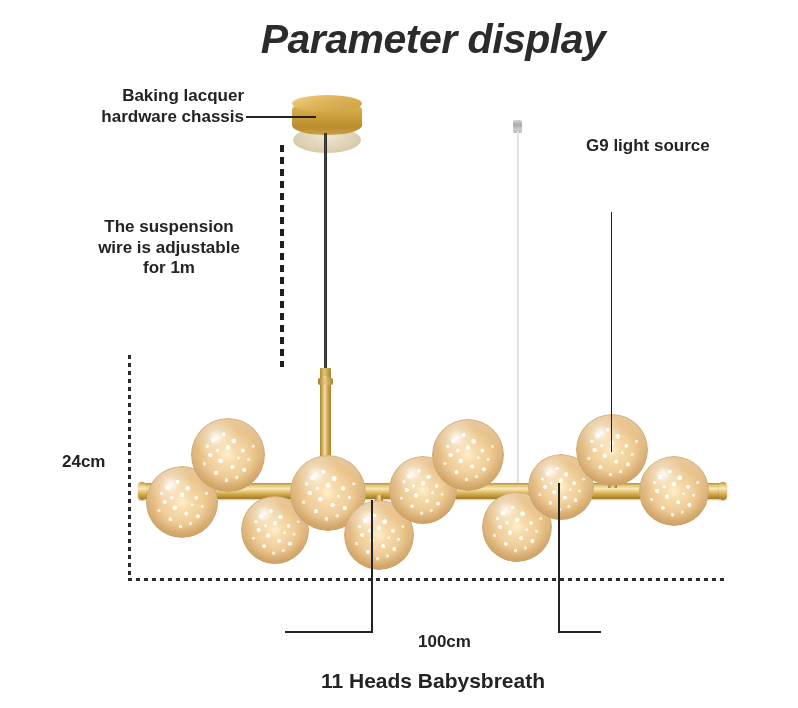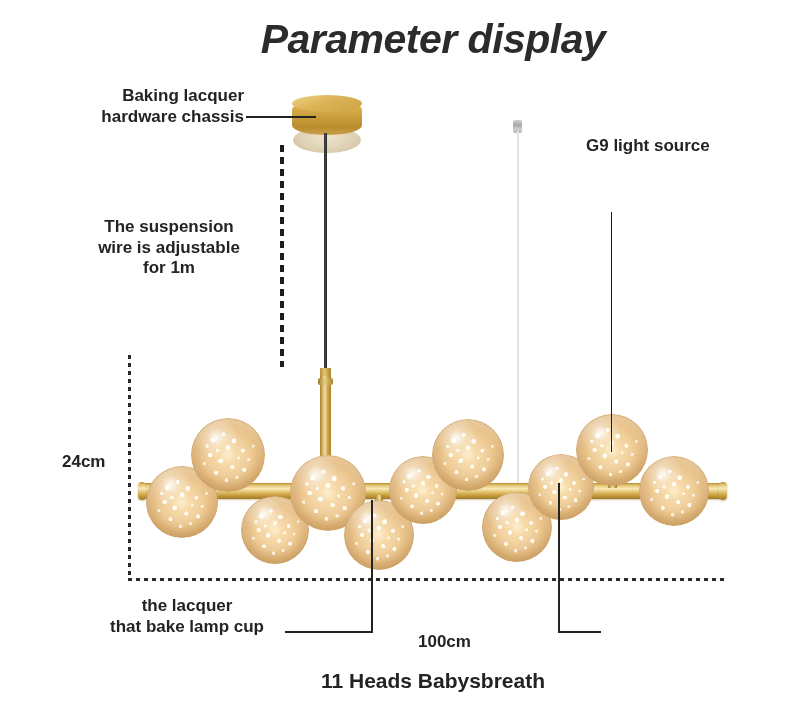--- a/index.html
+++ b/index.html
@@ -282,19 +282,17 @@
 for 1m</div>
 
 
   <div class="lbl" style="left:552px;top:136px;width:220px;">G9 light source</div>
 
 
   <div class="lbl" style="left:28px;top:452px;width:64px;">24cm</div>
 
   <div class="lbl" style="left:384px;top:632px;width:90px;">100cm</div>
 
-  <div class="lbl center" style="left:58px;top:596px;width:190px;">the lacquer
-that bake lamp cup</div>
 
 
   <div class="lbl center" style="left:0px;top:668px;width:798px;font-size:21px;">11 Heads Babysbreath</div>
 
 </div>
 
 </body></html>

